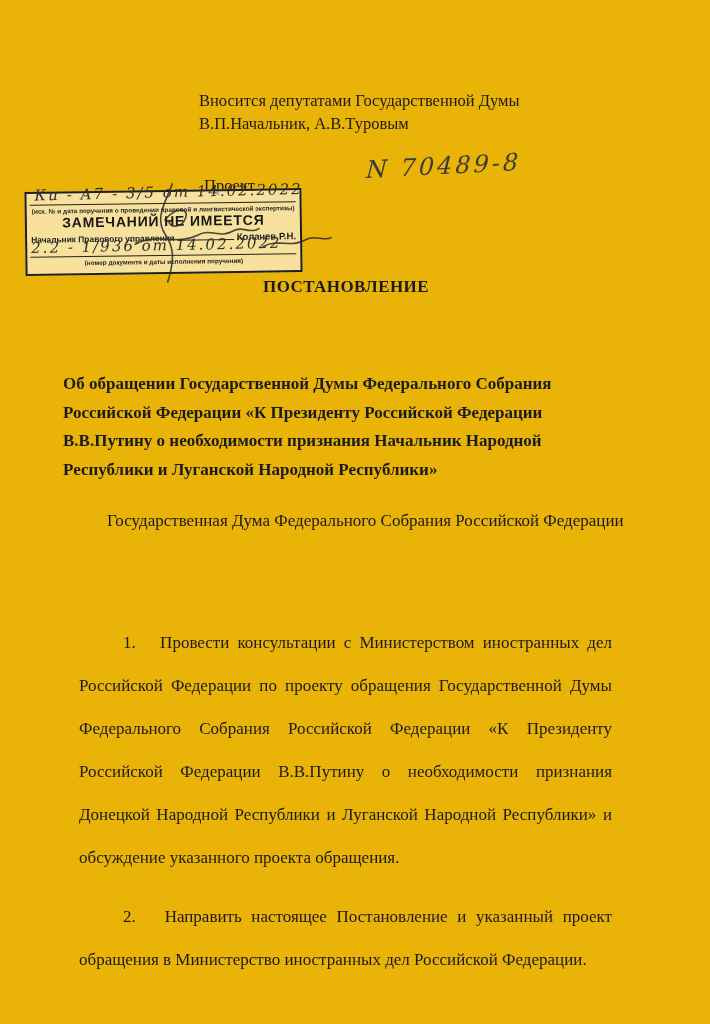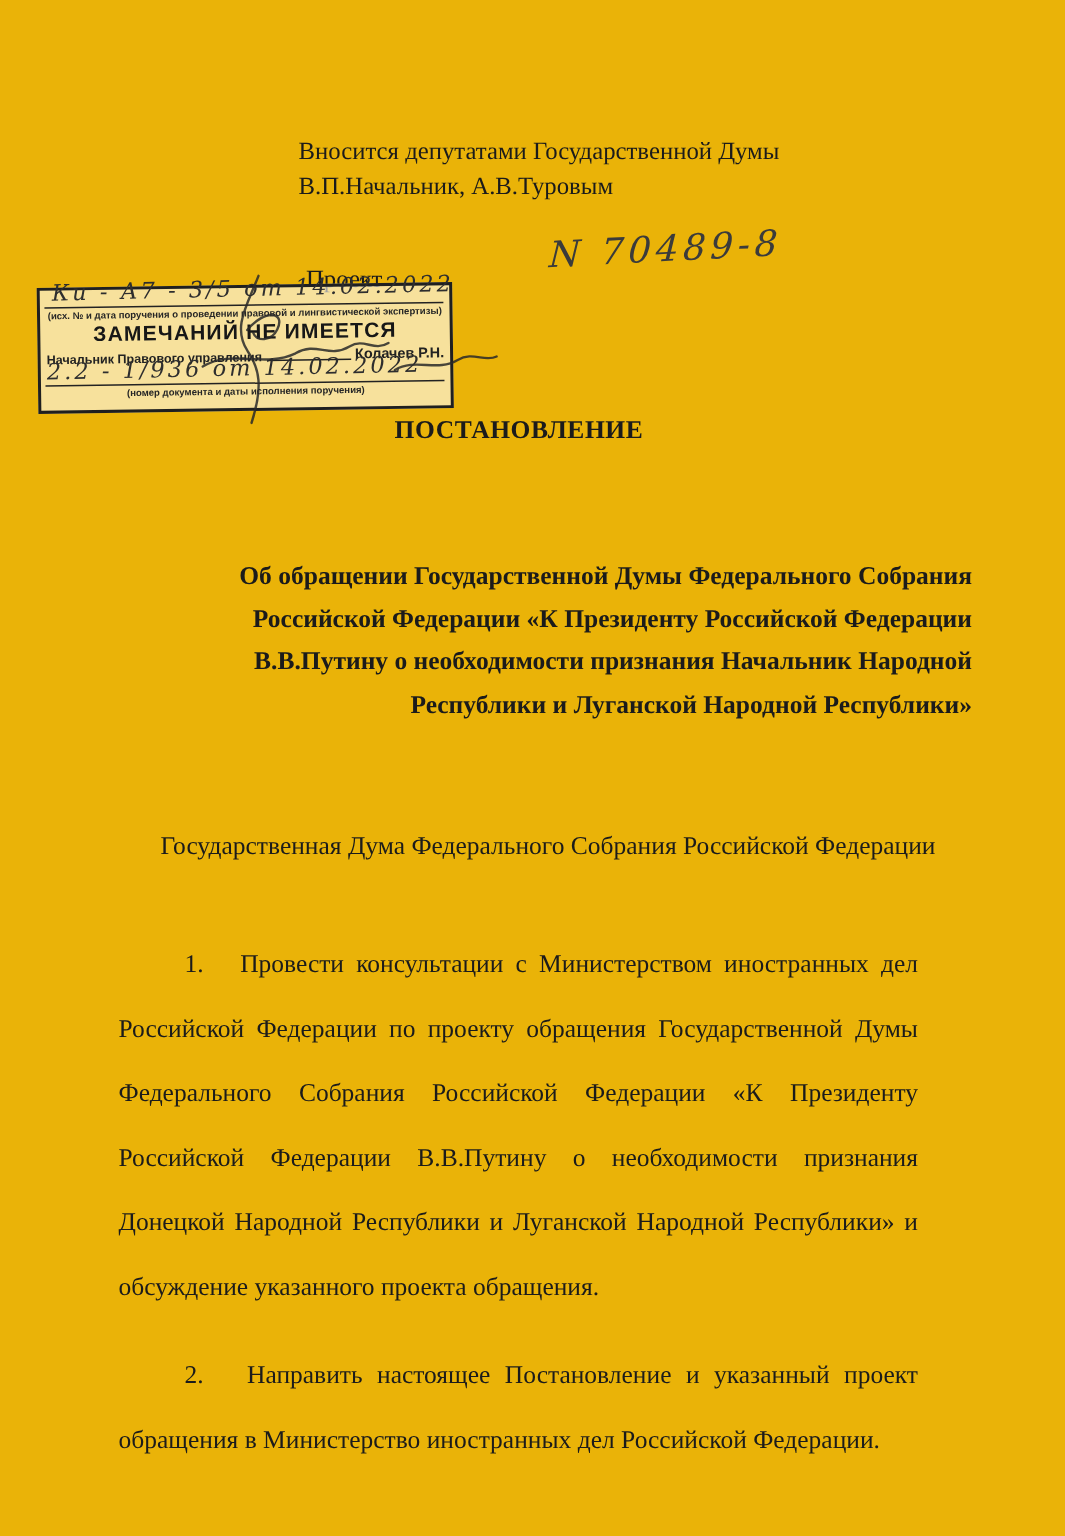--- a/index.html
+++ b/index.html
@@ -51,25 +51,25 @@
   .stamp-hw-doc{position:absolute;left:4px;top:44px;font-size:15px;width:340px;transform:rotate(-0.4deg);}
   .stamp-rule-2{position:absolute;left:3px;top:63px;width:266px;border-top:1.4px solid #222;}
   .stamp-caption-doc{top:66px;}
   .stamp-sig-svg{position:absolute;left:-12px;top:-14px;pointer-events:none;}
   
   .heading{
     position:absolute;left:0;top:275px;width:692px;text-align:center;
     font-weight:bold;font-size:17px;line-height:23px;letter-spacing:.4px;
   }
   .title{
-    position:absolute;left:63px;top:370px;width:585px;text-align:right;
+    position:absolute;left:63px;top:370px;width:585px;text-align:left;
     font-weight:bold;font-size:17px;line-height:28.5px;
   }
   
-  .lead{position:absolute;left:63px;top:511px;width:565px;font-size:17px;text-indent:44px;margin-top:43px;}
+  .lead{position:absolute;left:63px;top:511px;width:565px;font-size:17px;text-indent:44px;}
   .resolves{
     position:absolute;left:64px;top:555px;font-size:17px;font-weight:bold;
     letter-spacing:4.5px;
   }
   .bodytext{
     position:absolute;left:63px;top:605px;width:565px;
     font-size:17px;line-height:43px;text-align:justify;
   }
   .bodytext p{margin:16px;text-indent:44px;}
 </style>

